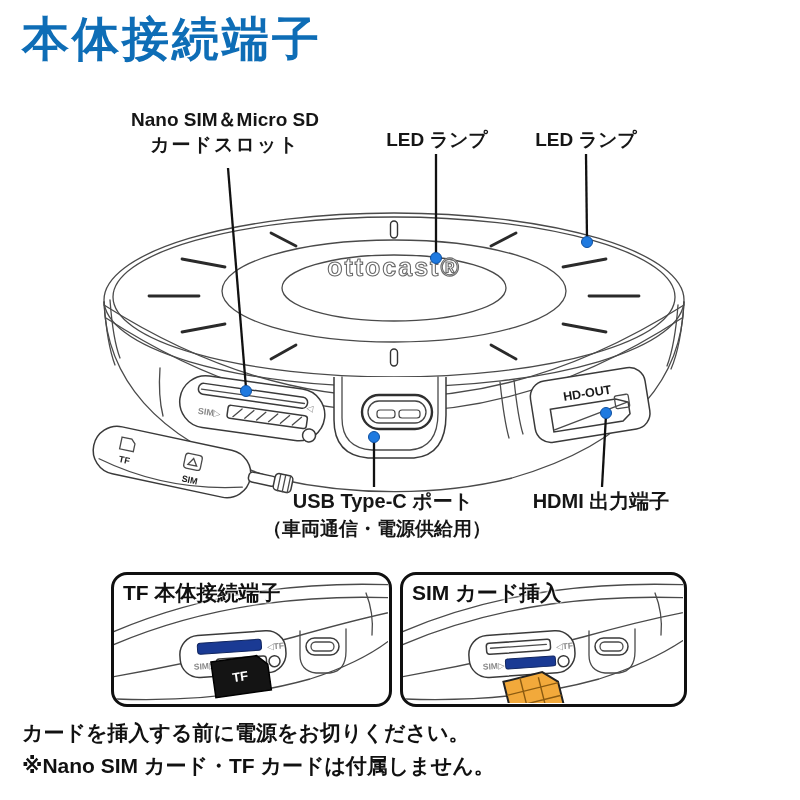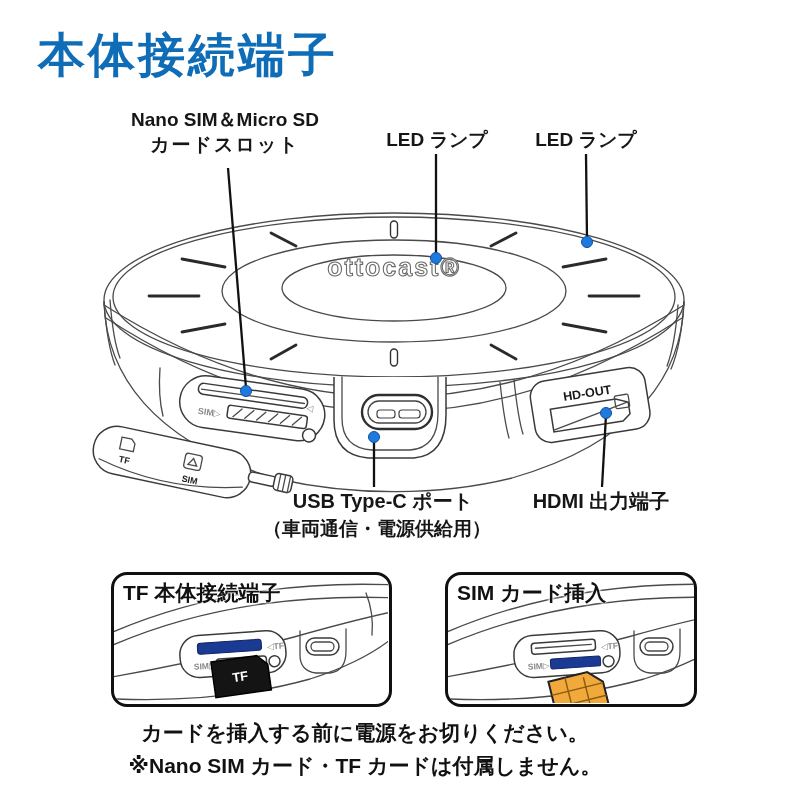--- a/index.html
+++ b/index.html
@@ -1,38 +1,38 @@
 <!DOCTYPE html>
 <html><head>
 <meta charset="utf-8">
 <style>
   html,body{margin:0;padding:0;}
   body{
     width:800px;height:800px;background:#ffffff;position:relative;overflow:hidden;
     font-family:"Liberation Sans","DejaVu Sans",sans-serif;color:#1a1a1a;
   }
   .page-title{
-    position:absolute;left:22px;top:8px;margin:16px;
+    position:absolute;left:22px;top:8px;margin:0;
     font-size:47px;font-weight:700;letter-spacing:3px;color:#0e6db6;
   }
   .diagram-svg{position:absolute;left:0;top:0;}
   .callout-text{font-weight:700;fill:#161616;}
   .insert-panel{
     position:absolute;border:3.5px solid #101010;border-radius:16px;
     background:#fff;overflow:hidden;box-sizing:border-box;
   }
   .panel-tf{left:111px;top:572px;width:281px;height:135px;}
-  .panel-sim{left:400px;top:572px;width:252px;height:135px;margin-left:45px;}
+  .panel-sim{left:400px;top:572px;width:287px;height:135px;}
   .insert-panel .panel-title{
     position:absolute;left:9px;top:4px;font-size:21px;font-weight:700;color:#111;
     text-shadow:0 0 3px #fff,0 0 3px #fff,0 0 5px #fff;z-index:2;white-space:nowrap;
   }
   .insert-panel svg{position:absolute;left:0;top:0;}
   .footer{
-    position:absolute;left:35px;top:719px;width:660px;text-align:center;
+    position:absolute;left:22px;top:719px;width:660px;
   }
   .footer .warning{margin:0;font-size:21px;font-weight:700;color:#111;}
   .footer .note{margin:5px 0 0 0;font-size:21px;font-weight:700;color:#111;}
   .sketch{stroke:#4a4a4a;fill:none;stroke-width:1.3;stroke-linecap:round;}
   .sketch-bold{stroke:#3a3a3a;fill:#ffffff;stroke-width:1.5;}
   .leader{stroke:#111;stroke-width:2.3;fill:none;}
   .tick{stroke:#2a2a2a;stroke-width:2.8;stroke-linecap:round;}
   .marking{fill:#8a8a8a;font-weight:700;}
 </style>
 </head>

